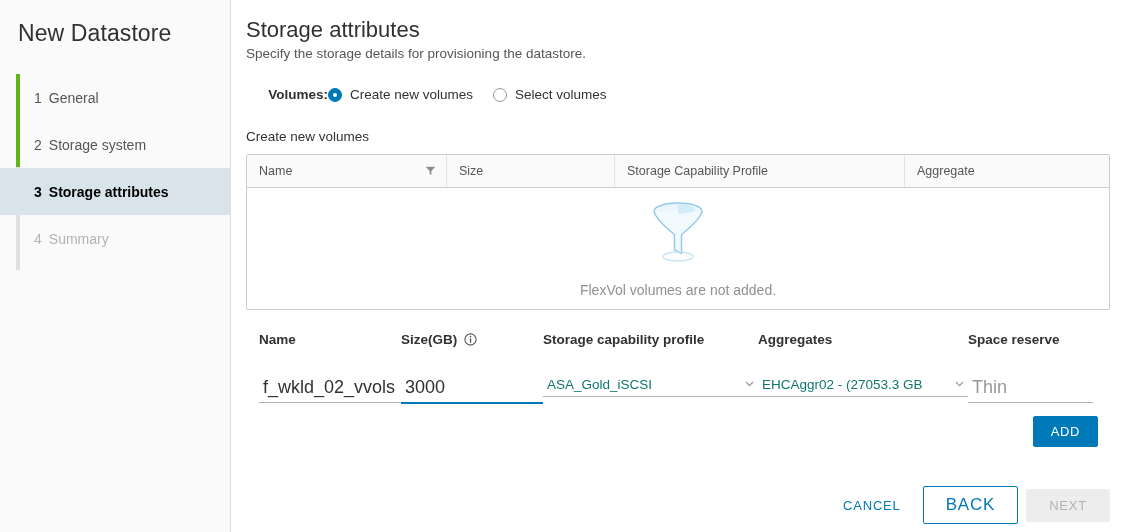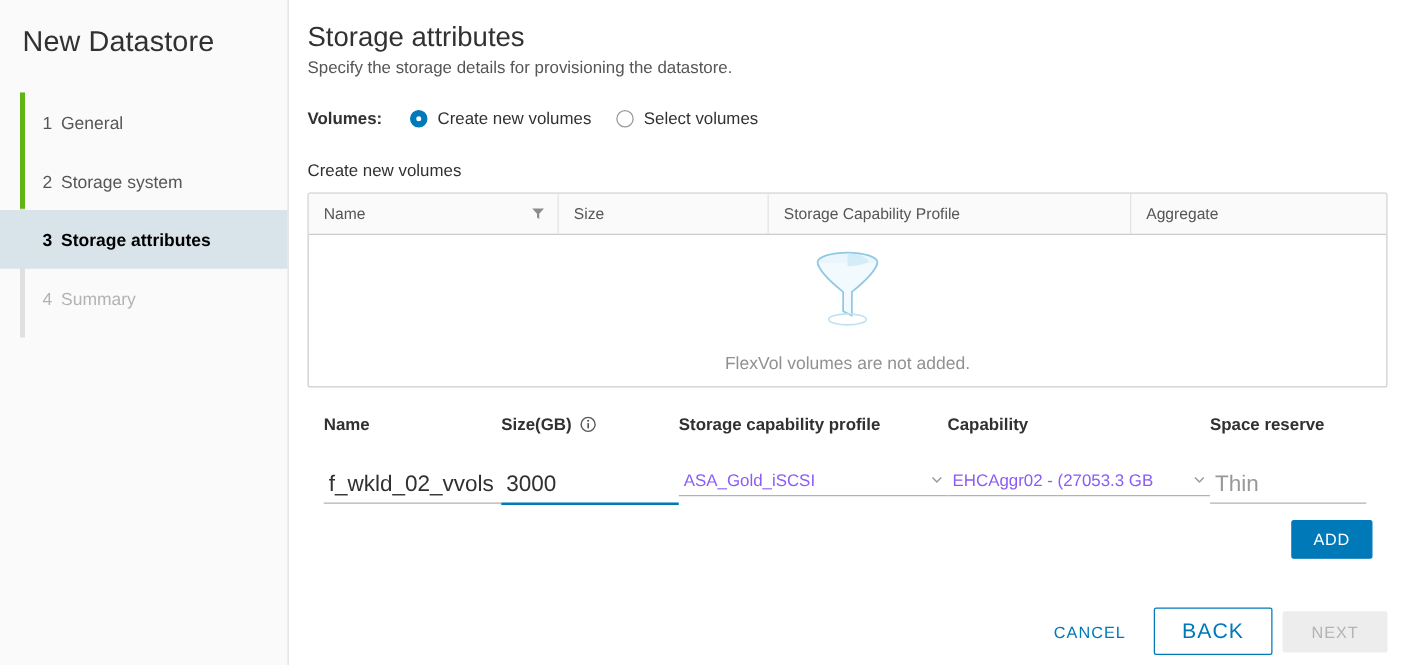--- a/index.html
+++ b/index.html
@@ -100,20 +100,21 @@
   .volumes-row {
     display: flex;
     align-items: center;
     margin-top: 26px;
     font-size: 13.5px;
   }
   .volumes-label {
     font-weight: bold;
     color: #313131;
     width: 82px;
+    text-align: right;
   }
   .radio-opt {
     display: flex;
     align-items: center;
     margin-right: 20px;
     cursor: pointer;
   }
   .radio {
     width: 14px;
     height: 14px;
@@ -251,21 +252,21 @@
     position: relative;
     margin-top: 27px;
   }
   .sel-input {
     width: 100%;
     border: none;
     border-bottom: 1px solid #b3b3b3;
     outline: none;
     font-family: "Liberation Sans", sans-serif;
     font-size: 13.5px;
-    color: #8b5cf6;
+    color: #0f766e;
     padding: 2px 18px 4px 4px;
     box-sizing: border-box;
     background: transparent;
     white-space: nowrap;
     overflow: hidden;
   }
   .caret {
     position: absolute;
     right: 2px;
     top: 2px;
@@ -453,21 +454,21 @@
           <div class="sel-input">ASA_Gold_iSCSI</div>
           <span class="caret">
             <svg width="13" height="13" viewBox="0 0 13 13" aria-hidden="true">
               <path d="M3 5 L6.5 8.6 L10 5" fill="none" stroke="#9a9a9a" stroke-width="1.2"></path>
             </svg>
           </span>
         </div>
       </div>
 
       <div class="field f-aggr">
-        <div class="field-label">Capability</div>
+        <div class="field-label">Aggregates</div>
         <div class="select-wrap">
           <div class="sel-input">EHCAggr02 - (27053.3 GB</div>
           <span class="caret">
             <svg width="13" height="13" viewBox="0 0 13 13" aria-hidden="true">
               <path d="M3 5 L6.5 8.6 L10 5" fill="none" stroke="#9a9a9a" stroke-width="1.2"></path>
             </svg>
           </span>
         </div>
       </div>
 

